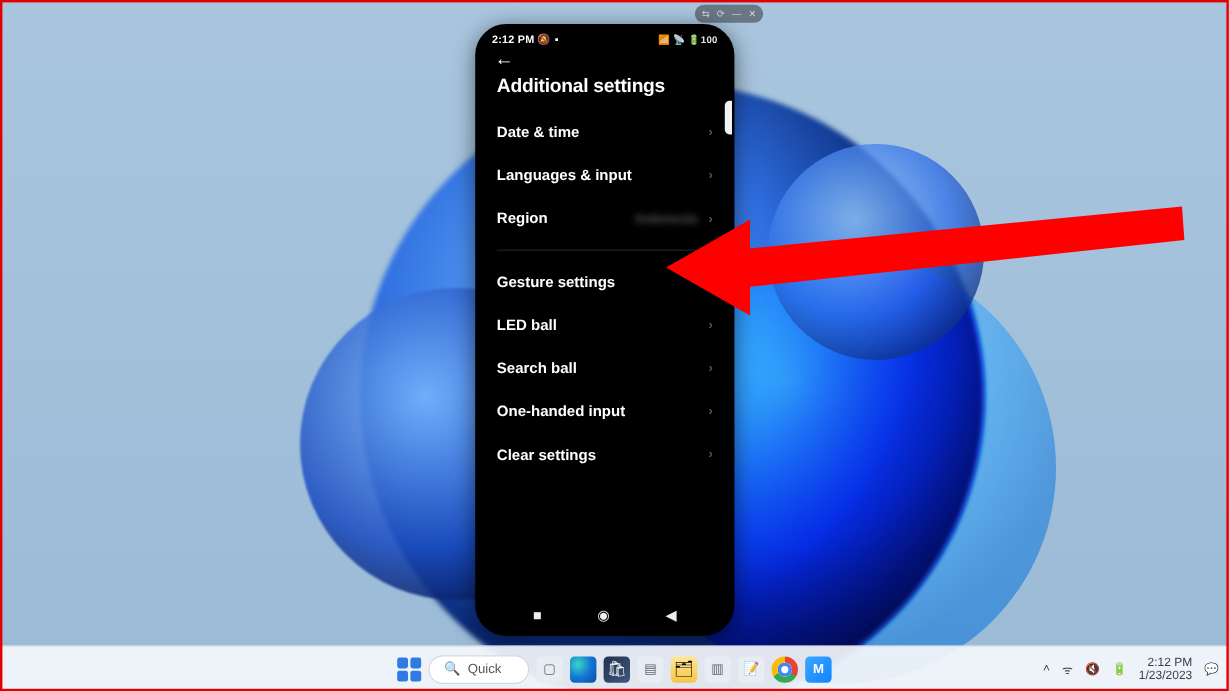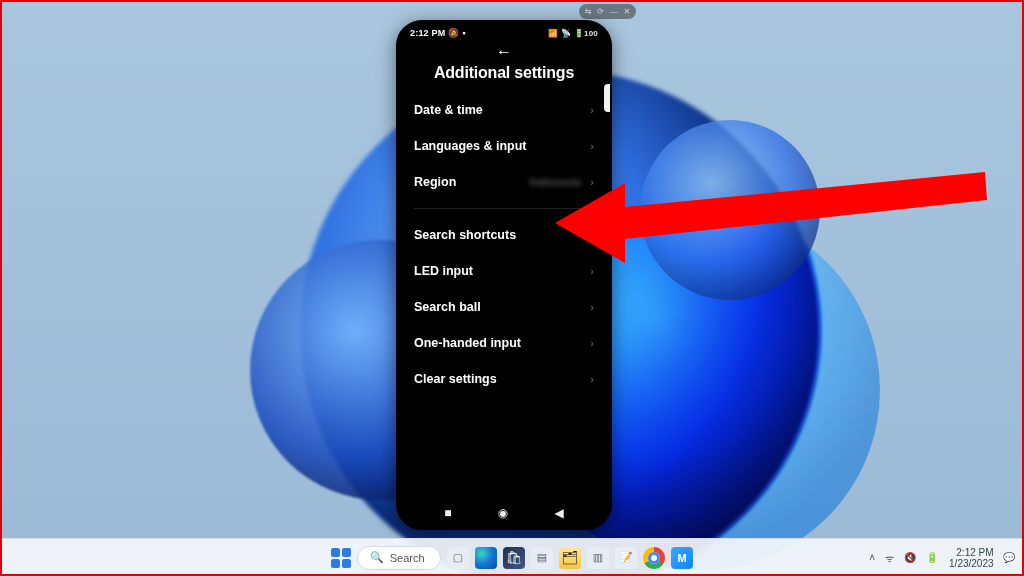--- a/index.html
+++ b/index.html
@@ -20,21 +20,21 @@
   .petal.p4 { width:180px; height:180px; left:640px; top:120px;
               background:radial-gradient(circle at 40% 35%, #9cd1ff 0%, #2d6de8 50%, #0a2a7a 80%);
               opacity:.75; }
 
   
   .frame-border { position:absolute; inset:0; border:2px solid #e40000; pointer-events:none; }
 
   
   .phone { position:absolute; left:396px; top:20px; width:216px; height:510px;
            background:#000; border-radius:26px; box-shadow:0 4px 18px rgba(0,0,0,.5);
-           border:2px solid #000; overflow:hidden; color:#fff;text-align:center; }
+           border:2px solid #000; overflow:hidden; color:#fff; }
   .status-bar { display:flex; justify-content:space-between; align-items:center;
                 font-size:9px; padding:6px 12px 2px; font-weight:600; letter-spacing:.2px; }
   .status-bar .right { display:flex; gap:4px; align-items:center; }
   .status-bar .right span { font-size:8px; opacity:.9; }
   .back-btn { padding:2px 14px; font-size:16px; line-height:1; cursor:pointer; }
   .page-title { font-size:16px; font-weight:800; line-height:1.12; padding:4px 16px 10px;
                 letter-spacing:-.2px; }
   .settings-list { padding:0 16px; }
   .settings-item { display:flex; justify-content:space-between; align-items:center;
                    font-size:12.5px; font-weight:700; padding:11px 0; cursor:pointer; }
@@ -128,25 +128,25 @@
       <span>Region</span>
       <span>
         <span class="value">Indonesia</span>
         <span class="chevron">›</span>
       </span>
     </div>
 
     <div class="divider"></div>
 
     <div class="settings-item">
-      <span>Search shortcuts</span>
-      <span class="chevron">›</span>
-    </div>
-    <div class="settings-item">
-      <span>LED input</span>
+      <span>Gesture settings</span>
+      <span class="chevron">›</span>
+    </div>
+    <div class="settings-item">
+      <span>LED ball</span>
       <span class="chevron">›</span>
     </div>
     <div class="settings-item">
       <span>Search ball</span>
       <span class="chevron">›</span>
     </div>
     <div class="settings-item">
       <span>One-handed input</span>
       <span class="chevron">›</span>
     </div>
@@ -170,21 +170,21 @@
 <div class="taskbar">
   <div class="taskbar-center">
     <div class="start">
       <div></div>
         <div></div>
         <div></div>
         <div></div>
     </div>
     <div class="searchbox">
       <span>🔍</span>
-      <span>Search</span>
+      <span>Quick</span>
     </div>
     <div class="tb-icon generic">▢</div>
     <div class="tb-icon edge"></div>
     <div class="tb-icon store">🛍</div>
     <div class="tb-icon generic">▤</div>
     <div class="tb-icon files">🗂</div>
     <div class="tb-icon generic">▥</div>
     <div class="tb-icon generic">📝</div>
     <div class="tb-icon chrome"></div>
     <div class="tb-icon mega">M</div>

